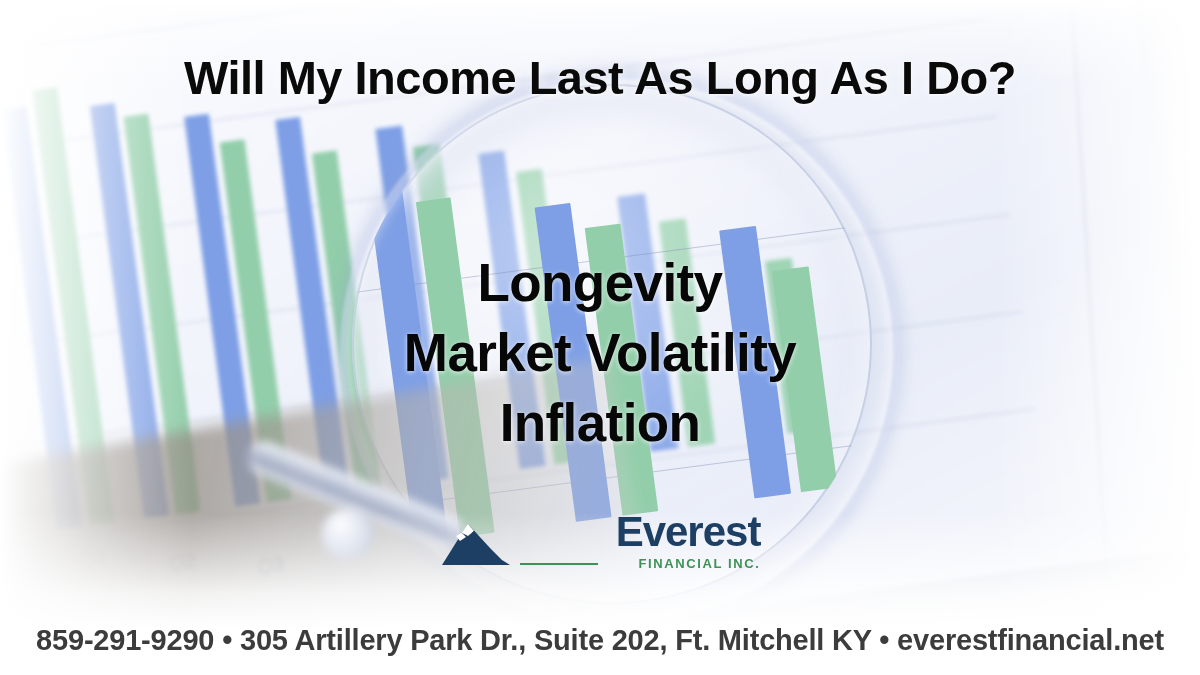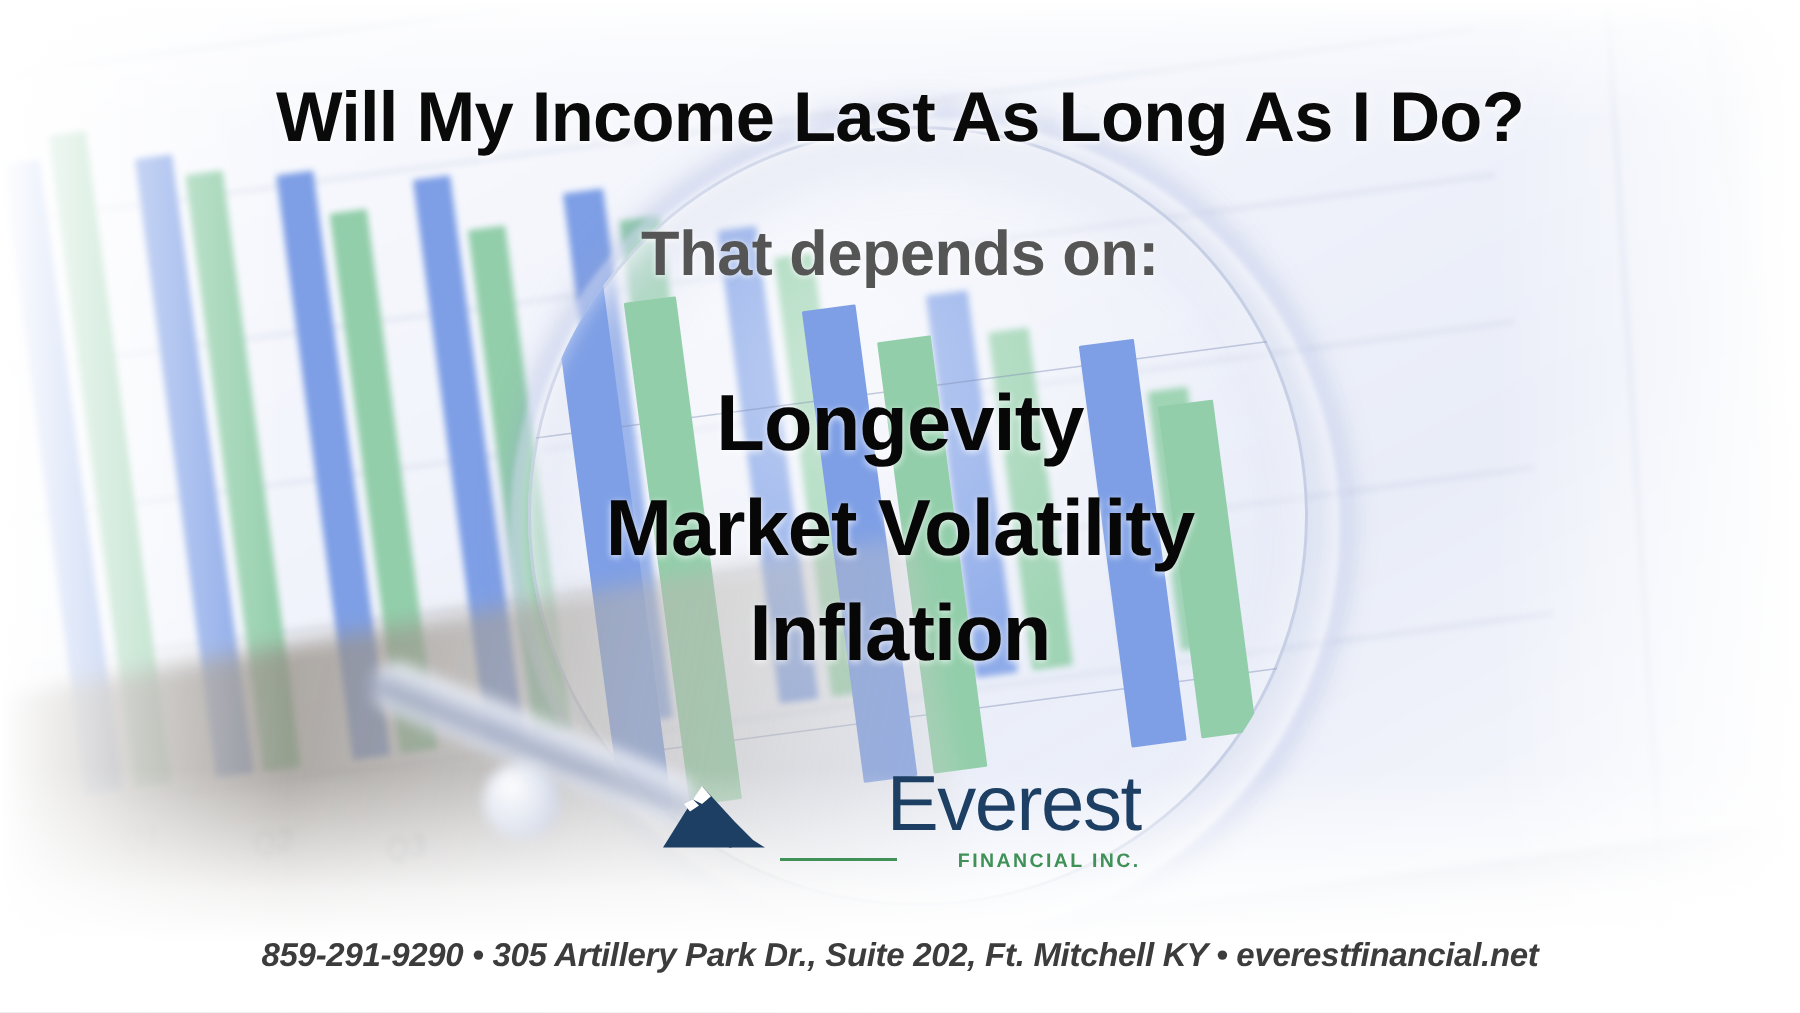--- a/index.html
+++ b/index.html
@@ -201,22 +201,22 @@
     left: 0;
     right: 0;
     display: flex;
     justify-content: center;
     align-items: flex-start;
   }
   .logo-inner { display: flex; align-items: flex-start; }
   .logo-mark { margin-right: 8px; margin-top: 10px; }
   .logo-text-col { display: flex; flex-direction: column; align-items: flex-end; }
   .logo-word {
-    font-size: 52px;
-    font-weight: normal;
+    font-size: 42px;
+    font-weight: bold;
     color: #1d3f63;
     line-height: 0.96;
     letter-spacing: -1px;
     text-align: right;
   }
   .logo-rule-row {
     display: flex;
     align-items: center;
     width: 100%;
     margin-top: 4px;
@@ -236,25 +236,24 @@
     color: #3f9157;
     white-space: nowrap;
   }
 
   
   .footer {
     position: absolute;
     left: 0;
     right: 0;
     top: 624px;
-    font-size: 22px;
+    font-size: 29px;
     font-weight: bold;
     color: #3c3c3c;
     letter-spacing: -0.2px;
-    font-style: italic;
   }
 </style>
 </head>
 <body>
 
 <div id="canvas">
 
   <div class="photo">
 
     <div class="paper blur-soft">
@@ -317,21 +316,20 @@
     <div class="handle"></div>
     <div class="handle-knob"></div>
 
     <div class="vignette"></div>
   </div>
 
   <div class="content">
 
     <div class="headline">Will My Income Last As Long As I Do?</div>
 
-    <div class="subhead">That depends on:</div>
 
     <div class="factors">
       <div class="factor">Longevity</div>
       <div class="factor">Market Volatility</div>
       <div class="factor">Inflation</div>
     </div>
 
     <div class="logo">
       <div class="logo-inner">
         <span class="logo-mark">

